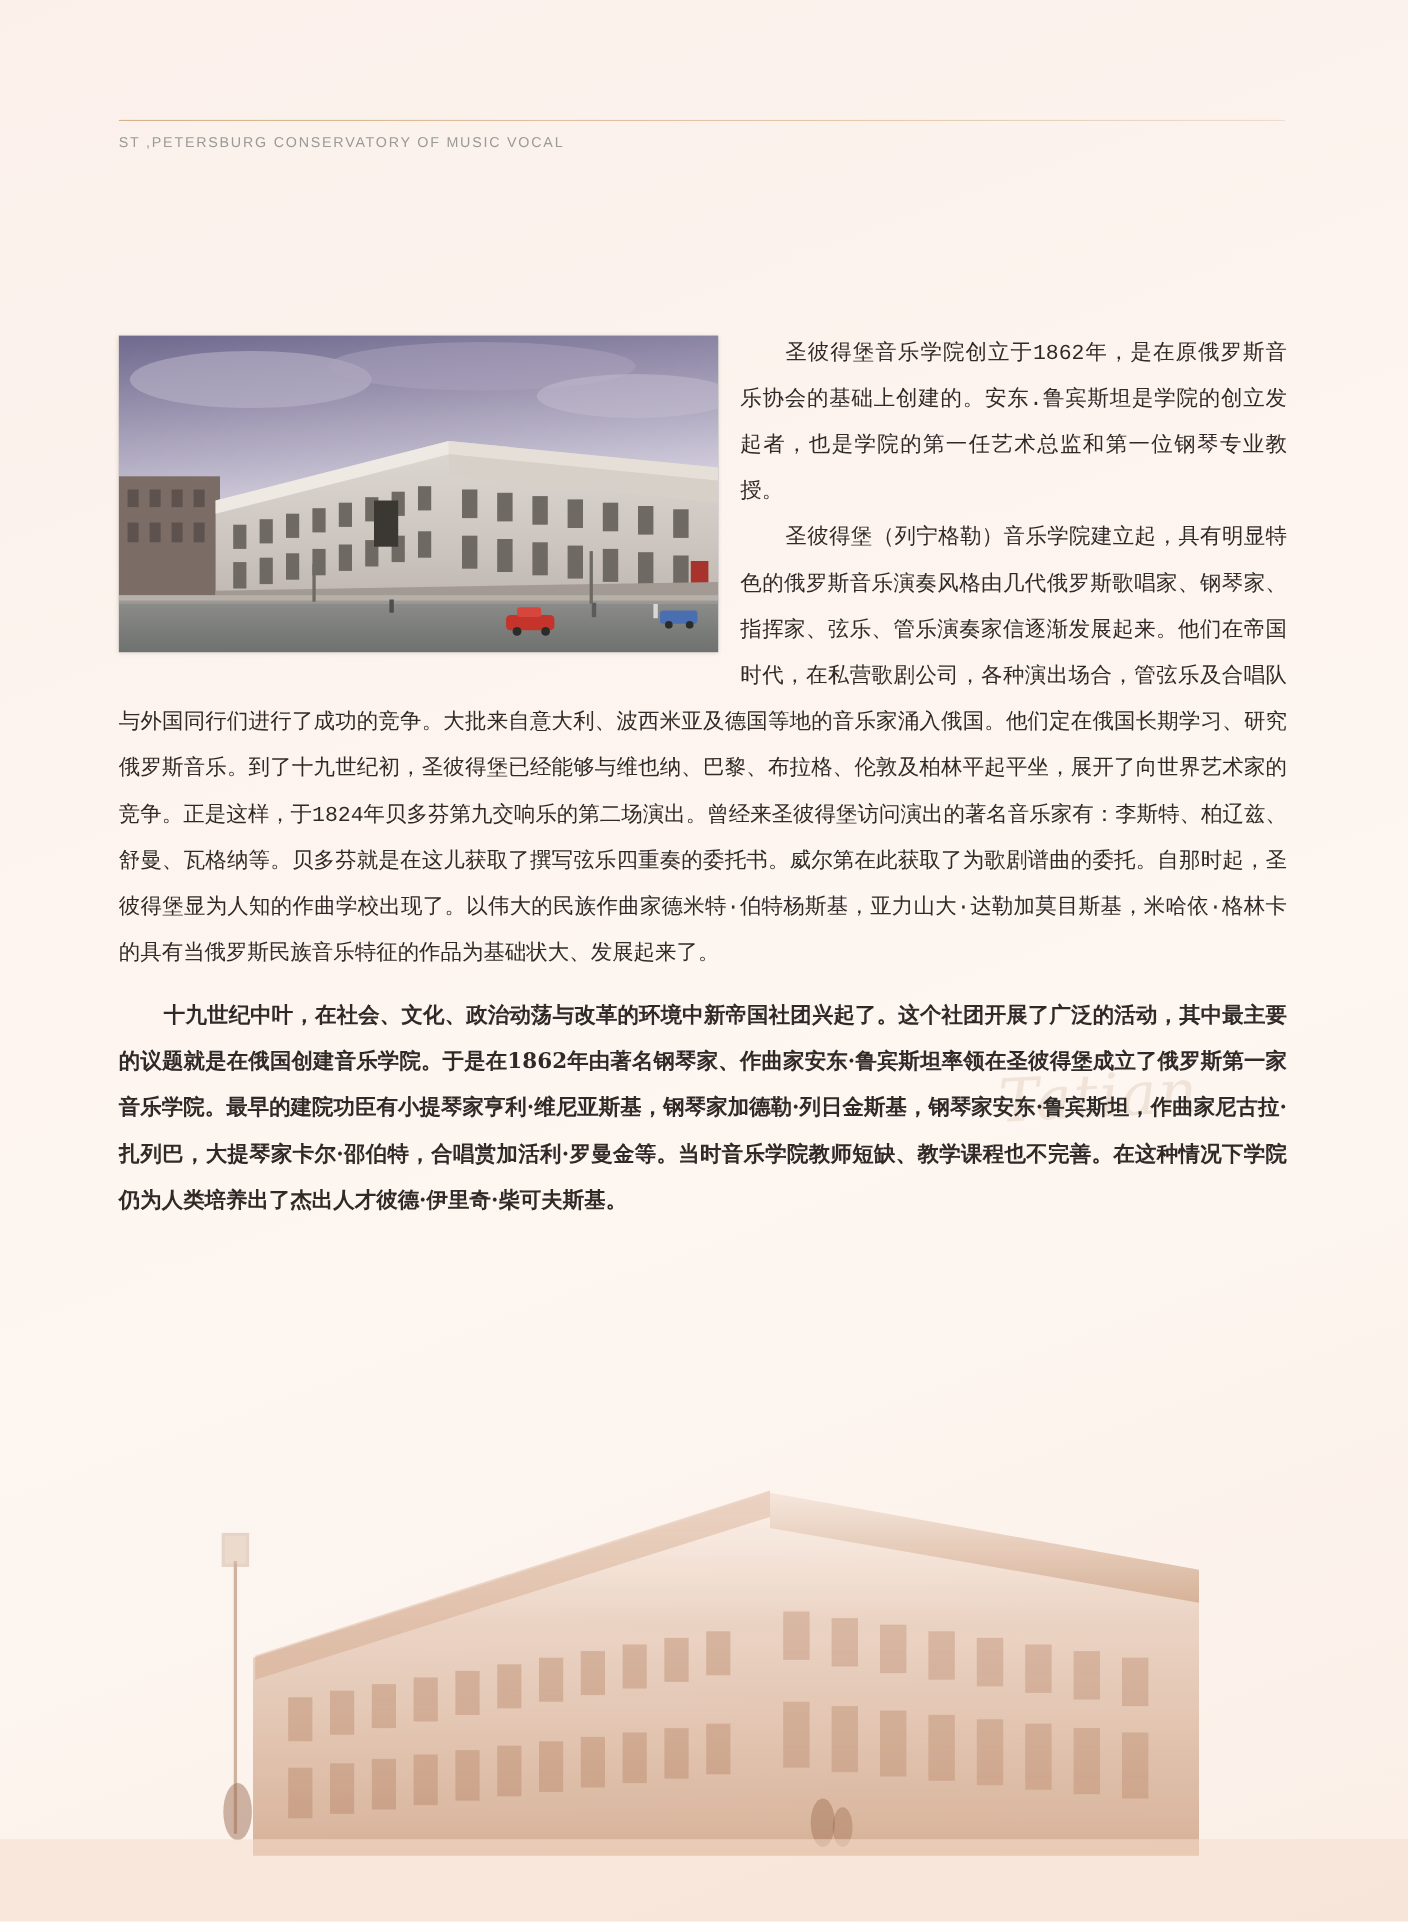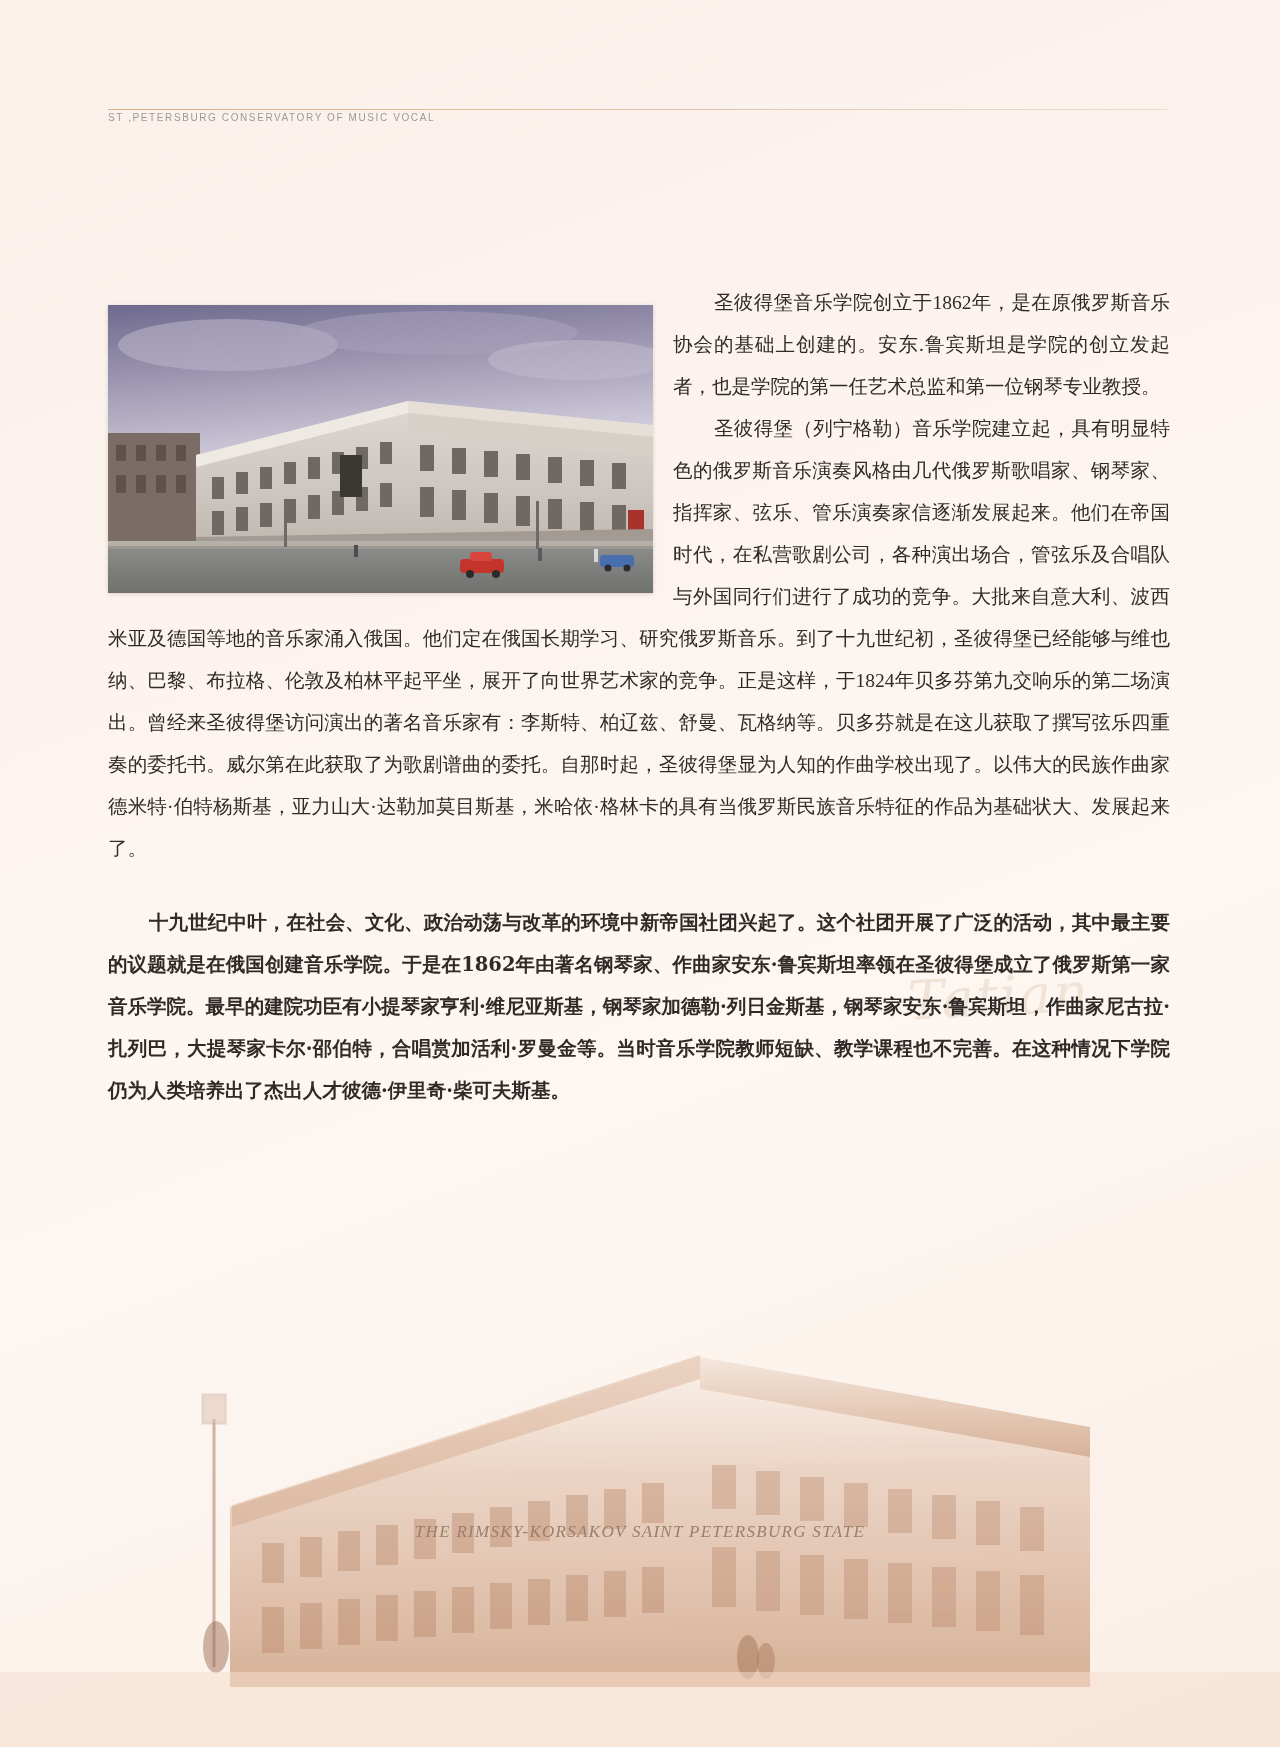--- a/index.html
+++ b/index.html
@@ -39,22 +39,23 @@
     margin: 0;
     text-shadow: 0 1px 0 rgba(255,255,255,0.6);
   }
   .title-rule {
     margin-top: 14px;
     width: 1060px;
     height: 1px;
     background: linear-gradient(to right, #d8b18d 0%, #e4c6ab 60%, #f0dccc 100%);
   }
   .subtitle {
+    margin-top: 10px;
     font-family: "Liberation Sans", sans-serif;
-    font-size: 10px;
+    font-size: 13px;
     letter-spacing: 1.6px;
     line-height: 1.55;
     color: #9b9a97;
     text-transform: uppercase;
   }
 
   
   .engraving {
     position: absolute;
     left: 0;
@@ -89,27 +90,27 @@
     box-shadow: 0 1px 4px rgba(120,90,70,0.25);
     overflow: hidden;
     background: #9aa6b4;
   }
   .photo svg { display: block; width: 100%; height: 100%; }
 
   
   .content {
     position: absolute;
     left: 108px;
-    top: 282px;
+    top: 300px;
     width: 1062px;
     color: #2f2a27;
     font-size: 19.5px;
     line-height: 42px;
     text-align: justify;
-    font-family: Liberation Serif, serif;
+    font-family: Liberation Mono, monospace;
   }
   .content p {
     margin: 0;
     text-indent: 2.1em;
   }
   .wrap-shape {
     float: left;
     width: 565px;
     height: 300px;
   }
@@ -354,15 +355,14 @@
   <div class="content">
     <div class="wrap-shape"></div>
     <p>圣彼得堡音乐学院创立于1862年，是在原俄罗斯音乐协会的基础上创建的。安东.鲁宾斯坦是学院的创立发起者，也是学院的第一任艺术总监和第一位钢琴专业教授。</p>
     <p>圣彼得堡（列宁格勒）音乐学院建立起，具有明显特色的俄罗斯音乐演奏风格由几代俄罗斯歌唱家、钢琴家、指挥家、弦乐、管乐演奏家信逐渐发展起来。他们在帝国时代，在私营歌剧公司，各种演出场合，管弦乐及合唱队与外国同行们进行了成功的竞争。大批来自意大利、波西米亚及德国等地的音乐家涌入俄国。他们定在俄国长期学习、研究俄罗斯音乐。到了十九世纪初，圣彼得堡已经能够与维也纳、巴黎、布拉格、伦敦及柏林平起平坐，展开了向世界艺术家的竞争。正是这样，于1824年贝多芬第九交响乐的第二场演出。曾经来圣彼得堡访问演出的著名音乐家有：李斯特、柏辽兹、舒曼、瓦格纳等。贝多芬就是在这儿获取了撰写弦乐四重奏的委托书。威尔第在此获取了为歌剧谱曲的委托。自那时起，圣彼得堡显为人知的作曲学校出现了。以伟大的民族作曲家德米特·伯特杨斯基，亚力山大·达勒加莫目斯基，米哈依·格林卡的具有当俄罗斯民族音乐特征的作品为基础状大、发展起来了。</p>
   </div>
 
   <div class="lower" style="top: 902px;">
     <p>十九世纪中叶，在社会、文化、政治动荡与改革的环境中新帝国社团兴起了。这个社团开展了广泛的活动，其中最主要的议题就是在俄国创建音乐学院。于是在1862年由著名钢琴家、作曲家安东·鲁宾斯坦率领在圣彼得堡成立了俄罗斯第一家音乐学院。最早的建院功臣有小提琴家亨利·维尼亚斯基，钢琴家加德勒·列日金斯基，钢琴家安东·鲁宾斯坦，作曲家尼古拉·扎列巴，大提琴家卡尔·邵伯特，合唱赏加活利·罗曼金等。当时音乐学院教师短缺、教学课程也不完善。在这种情况下学院仍为人类培养出了杰出人才彼德·伊里奇·柴可夫斯基。</p>
   </div>
 
-  <div class="footer-caption">THE RIMSKY-KORSAKOV SAINT PETERSBURG STATE</div>
 
 </div>
 
 </body></html>

